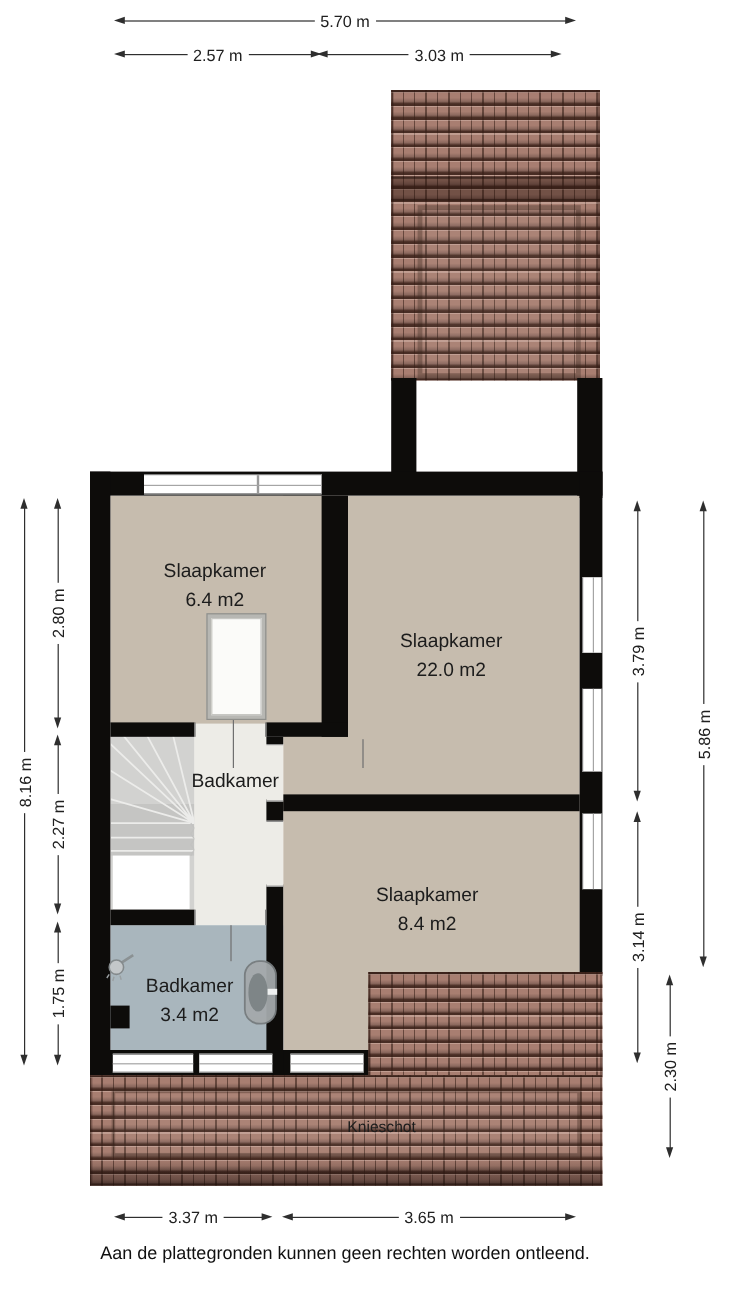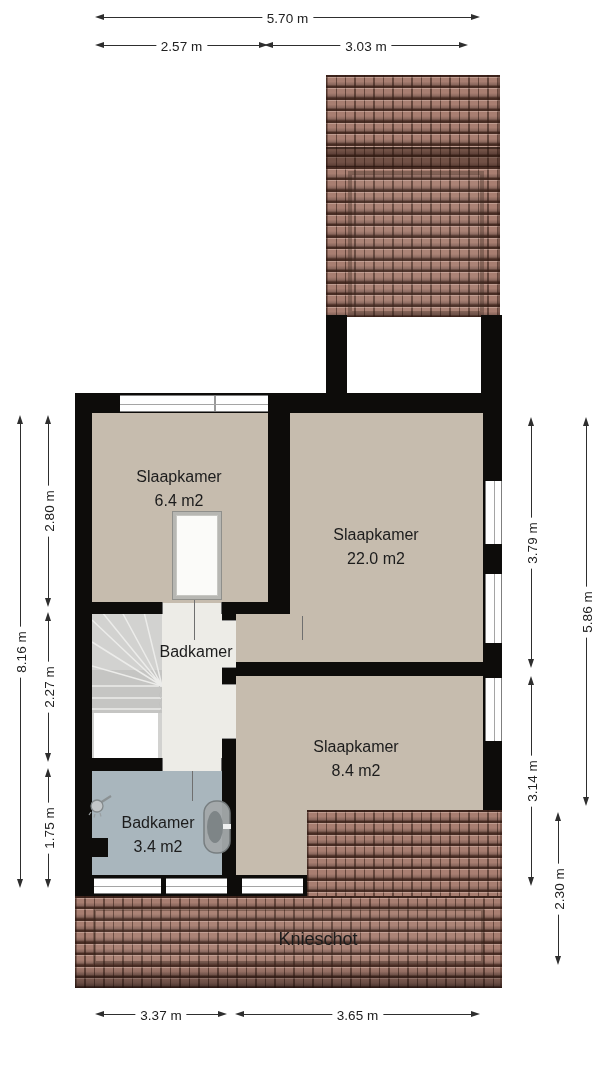--- a/index.html
+++ b/index.html
@@ -144,21 +144,21 @@
     <span>Badkamer</span>
   </div>
   <div class="room-label" style="left:356px;top:759px">
     <span>Slaapkamer</span><br>
     <span>8.4 m2</span>
   </div>
   <div class="room-label" style="left:158px;top:835px">
     <span>Badkamer</span><br>
     <span>3.4 m2</span>
   </div>
-  <div class="room-label" style="left:318px;top:939px;font-size:18px">
+  <div class="room-label" style="left:318px;top:939px;font-size:13px">
     <span>Knieschot</span>
   </div>
 
   <div class="dim dim-h" style="left:95px;top:13px;width:385px">
     <span class="ar ar-l"></span>
       <span class="ar ar-r"></span>
     <span class="dim-label">5.70 m</span>
   </div>
   <div class="dim dim-h" style="left:95px;top:41px;width:173px">
     <span class="ar ar-l"></span>
@@ -217,14 +217,15 @@
     <span class="ar ar-l"></span>
       <span class="ar ar-r"></span>
     <span class="dim-label">3.37 m</span>
   </div>
   <div class="dim dim-h" style="left:235px;top:1010px;width:245px">
     <span class="ar ar-l"></span>
       <span class="ar ar-r"></span>
     <span class="dim-label">3.65 m</span>
   </div>
 
+  <div class="footer" style="top:1036px">Aan de plattegronden kunnen geen rechten worden ontleend.</div>
 
 </div>
 
 </body></html>

